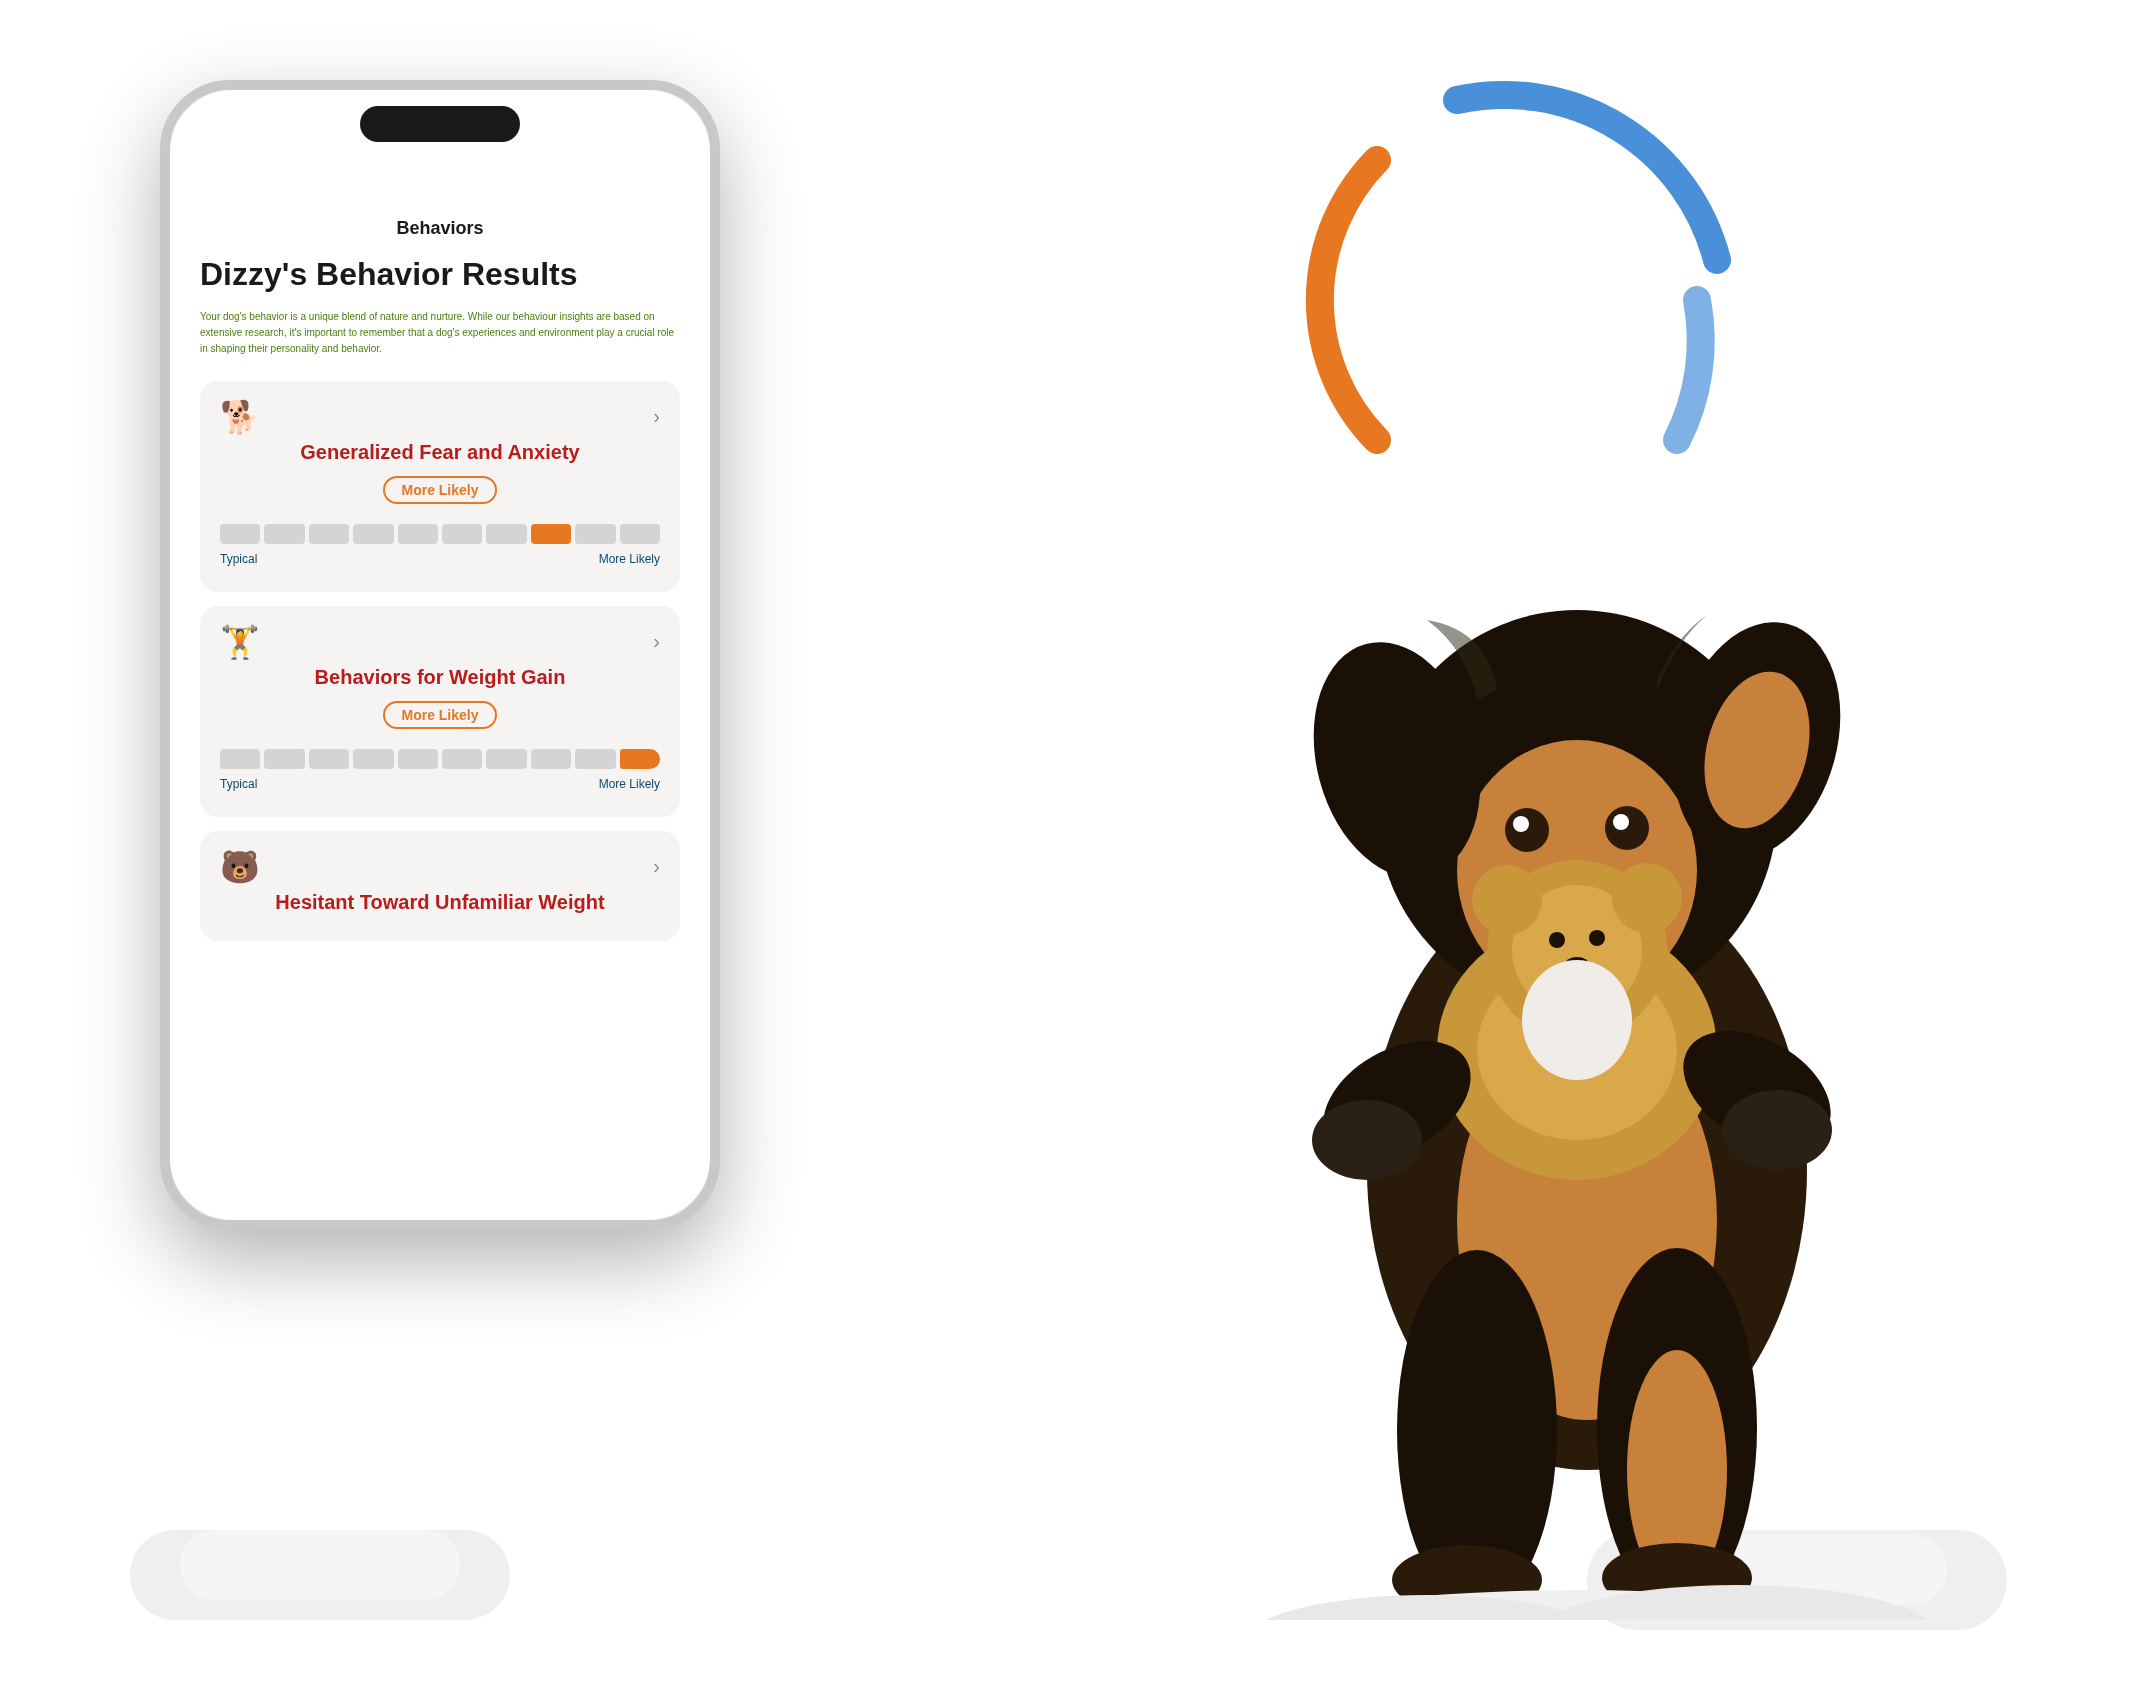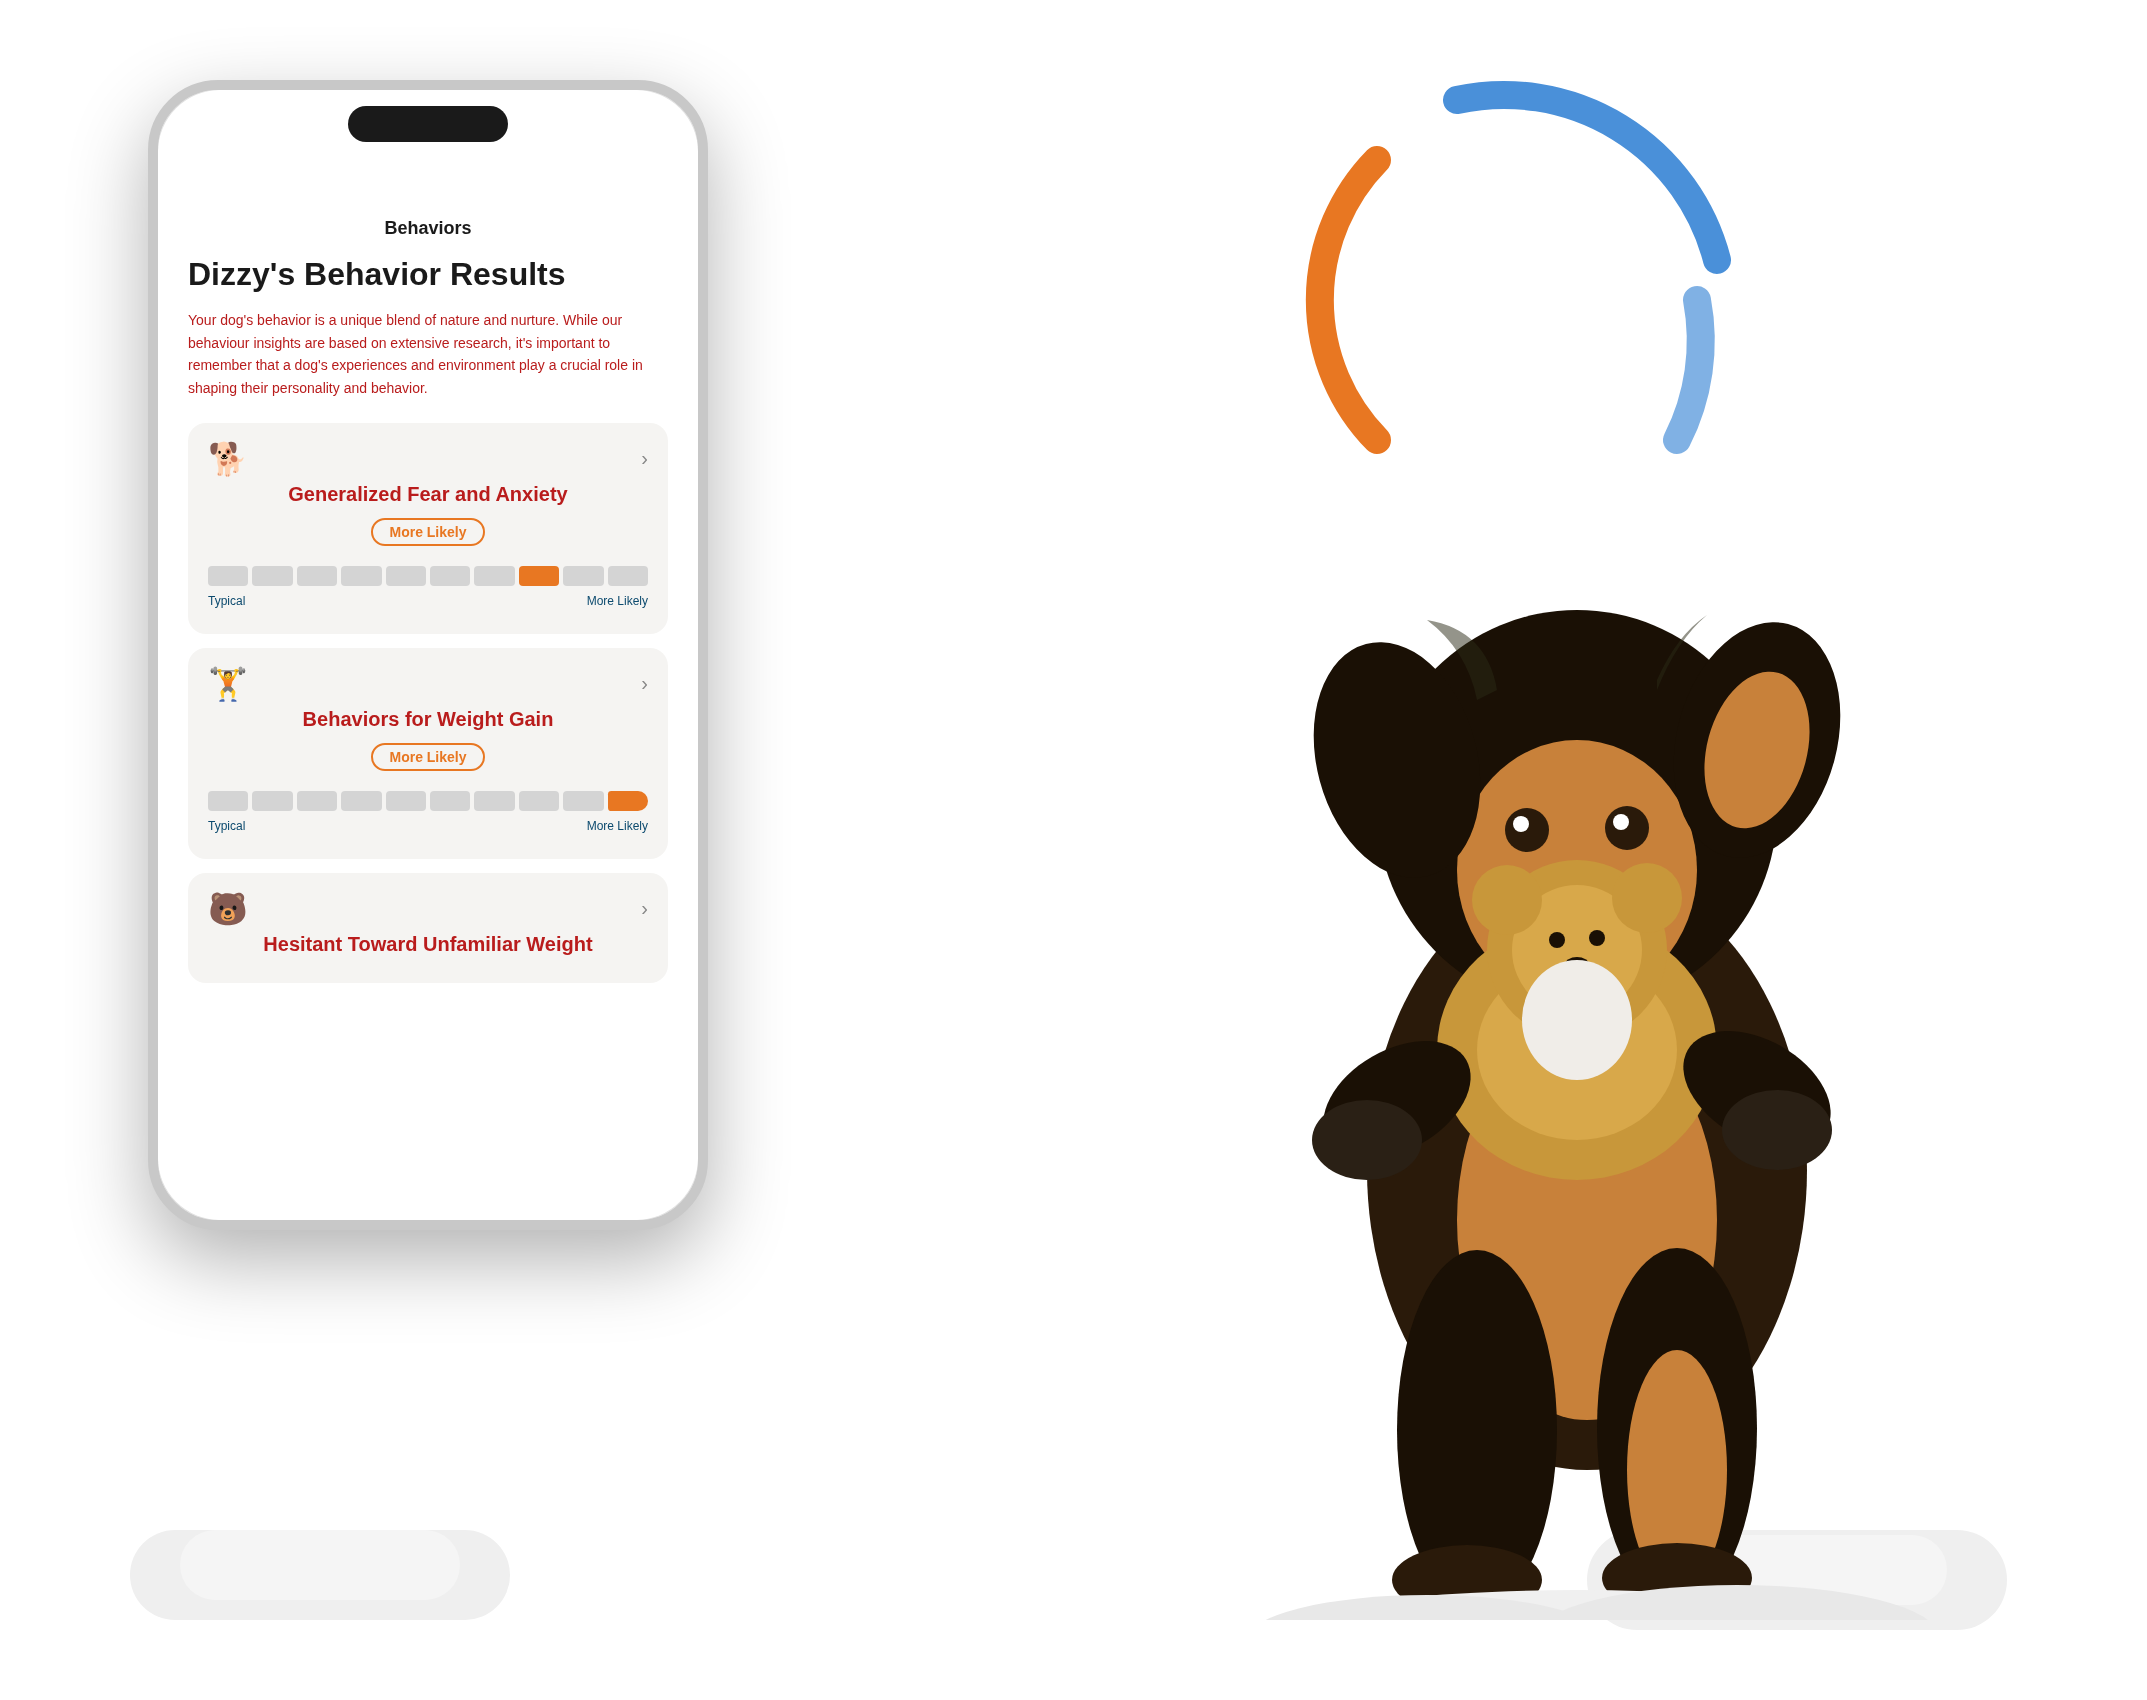--- a/index.html
+++ b/index.html
@@ -18,21 +18,21 @@
       width: 100%;
       height: 100%;
       display: flex;
       align-items: center;
       justify-content: center;
     }
 
     
     .phone-wrapper {
       position: absolute;
-      left: 148px;
+      left: 160px;
       top: 80px;
       width: 524px;
       height: 1540px;
       z-index: 10;
     }
 
     .phone {
       position: relative;
       width: 560px;
       height: 1150px;
@@ -95,22 +95,22 @@
     .page-title {
       font-size: 32px;
       font-weight: 700;
       color: #1a1a1a;
       margin-bottom: 16px;
       line-height: 1.2;
     }
 
     
     .page-description {
-      font-size: 14px;
-      color: #b91c1c;
+      font-size: 10px;
+      color: #4d7c0f;
       line-height: 1.6;
       margin-bottom: 24px;
     }
 
     
     .behavior-card {
       background: #f5f4f2;
       border-radius: 18px;
       padding: 20px 20px 20px;
       margin-bottom: 14px;

